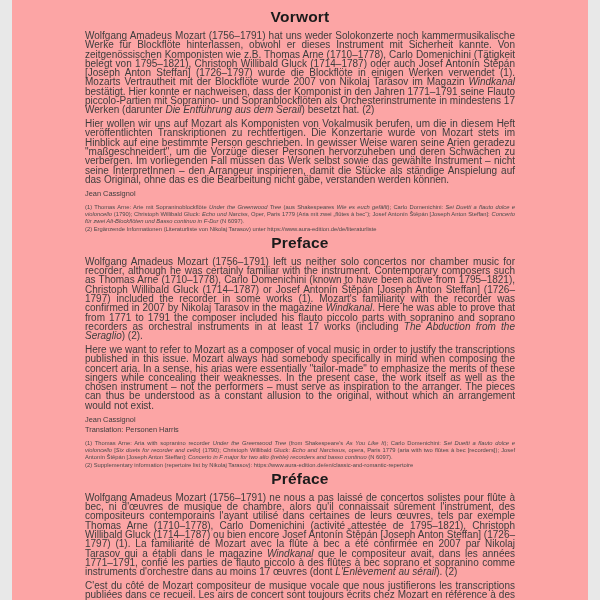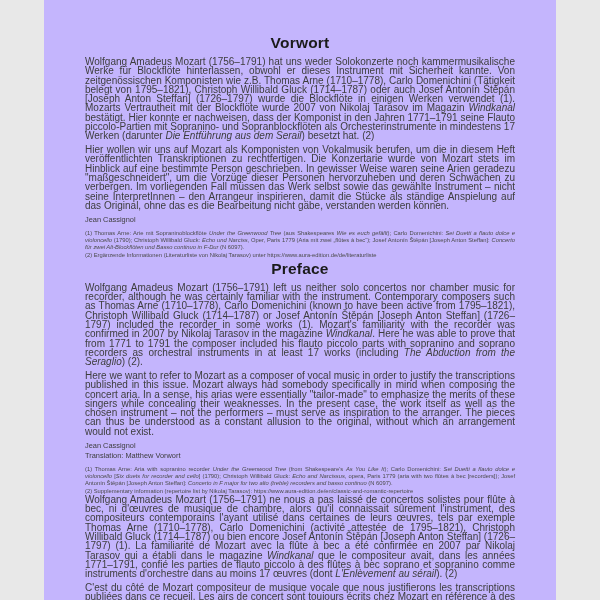--- a/index.html
+++ b/index.html
@@ -1,20 +1,20 @@
 <!DOCTYPE html>
 <html><head>
 <meta charset="utf-8">
 <style>
   html, body { margin: 0; padding: 0; background: #e8e8e8; }
   .page {
-    width: 512px; height: 600px;
-    background: #c4b5fd;
+    width: 576px; height: 600px;
+    background: #fca5a5;
     box-sizing: border-box;
-    padding-top: 34px;
+    padding-top: 8px;
     overflow: hidden;
     font-family: "Liberation Sans", sans-serif;
     color: #3d3d3d;
     margin: 0 auto;
   }
   .content { width: 430px; margin: 0 auto; }
   .section-title {
     font-size: 15.5px;
     font-weight: bold;
     color: #1b1b1b;
@@ -62,28 +62,29 @@
         <p class="footnote">(1) Thomas Arne: Arie mit Sopraninoblockflöte <span style="font-style: italic;">Under the Greenwood Tree</span> (aus Shakespeares <span style="font-style: italic;">Wie es euch gefällt</span>); Carlo Domenichini: <span style="font-style: italic;">Sei Duetti a flauto dolce e violoncello</span> (1790); Christoph Willibald Gluck: <span style="font-style: italic;">Echo und Narciss</span>, Oper, Paris 1779 (Aria mit zwei „flûtes à bec“); Josef Antonín Štěpán [Joseph Anton Steffan]: <span style="font-style: italic;">Concerto für zwei Alt-Blockflöten und Basso continuo in F-Dur</span> (N 6097).</p>
         <p class="footnote">(2) Ergänzende Informationen (Literaturliste von Nikolaj Tarasov) unter https://www.aura-edition.de/de/literaturliste</p>
       </div>
     </section>
 
     <section>
       <h1 class="section-title spaced">Preface</h1>
       <p class="body-para">Wolfgang Amadeus Mozart (1756–1791) left us neither solo concertos nor chamber music for recorder, although he was certainly familiar with the instrument. Contemporary composers such as Thomas Arne (1710–1778), Carlo Domenichini (known to have been active from 1795–1821), Christoph Willibald Gluck (1714–1787) or Josef Antonín Štěpán [Joseph Anton Steffan] (1726–1797) included the recorder in some works (1). Mozart's familiarity with the recorder was confirmed in 2007 by Nikolaj Tarasov in the magazine <span style="font-style: italic;">Windkanal</span>. Here he was able to prove that from 1771 to 1791 the composer included his flauto piccolo parts with sopranino and soprano recorders as orchestral instruments in at least 17 works (including <span style="font-style: italic;">The Abduction from the Seraglio</span>) (2).</p>
       <p class="body-para">Here we want to refer to Mozart as a composer of vocal music in order to justify the transcriptions published in this issue. Mozart always had somebody specifically in mind when composing the concert aria. In a sense, his arias were essentially "tailor-made" to emphasize the merits of these singers while concealing their weaknesses. In the present case, the work itself as well as the chosen instrument – not the performers – must serve as inspiration to the arranger. The pieces can thus be understood as a constant allusion to the original, without which an arrangement would not exist.</p>
       <div class="signature">Jean Cassignol</div>
-      <div class="signature">Translation: Matthew Vorwort</div>
+      <div class="signature">Translation: Personen Harris</div>
       <div class="footnotes">
         <p class="footnote">(1) Thomas Arne: Aria with sopranino recorder <span style="font-style: italic;">Under the Greenwood Tree</span> (from Shakespeare's <span style="font-style: italic;">As You Like It</span>); Carlo Domenichini: <span style="font-style: italic;">Sei Duetti a flauto dolce e violoncello</span> [<span style="font-style: italic;">Six duets for recorder and cello</span>] (1790); Christoph Willibald Gluck: <span style="font-style: italic;">Echo and Narcissus</span>, opera, Paris 1779 (aria with two flûtes à bec [recorders]); Josef Antonín Štěpán [Joseph Anton Steffan]: <span style="font-style: italic;">Concerto in F major for two alto (treble) recorders and basso continuo</span> (N 6097).</p>
         <p class="footnote">(2) Supplementary information (repertoire list by Nikolaj Tarasov): https://www.aura-edition.de/en/classic-and-romantic-repertoire</p>
       </div>
     </section>
 
     <section>
+      <h1 class="section-title spaced">Préface</h1>
       <p class="body-para">Wolfgang Amadeus Mozart (1756–1791) ne nous a pas laissé de concertos solistes pour flûte à bec, ni d'œuvres de musique de chambre, alors qu'il connaissait sûrement l'instrument, des compositeurs contemporains l'ayant utilisé dans certaines de leurs œuvres, tels par exemple Thomas Arne (1710–1778), Carlo Domenichini (activité attestée de 1795–1821), Christoph Willibald Gluck (1714–1787) ou bien encore Josef Antonín Štěpán [Joseph Anton Steffan] (1726–1797) (1). La familiarité de Mozart avec la flûte à bec a été confirmée en 2007 par Nikolaj Tarasov qui a établi dans le magazine <span style="font-style: italic;">Windkanal</span> que le compositeur avait, dans les années 1771–1791, confié les parties de flauto piccolo à des flûtes à bec soprano et sopranino comme instruments d'orchestre dans au moins 17 œuvres (dont <span style="font-style: italic;">L'Enlèvement au sérail</span>). (2)</p>
       <p class="body-para">C'est du côté de Mozart compositeur de musique vocale que nous justifierons les transcriptions publiées dans ce recueil. Les airs de concert sont toujours écrits chez Mozart en référence à des personnes bien précises, pour ainsi dire "sur mesure", afin d'en souligner les qualités tout en dissimulant leurs faiblesses. Dans le cas présent, ce ne sont pas les interprètes qui doivent inspirer le transcripteur, mais les œuvres elle-mêmes ainsi que l'instrument choisi, afin que les pièces puissent être comprises comme une référence permanente à leurs originaux sans lesquels les adaptations n'auraient pas lieu d'être.</p>
       <div class="signature">Jean Cassignol</div>
       <div class="footnotes">
         <p class="footnote">(1) Thomas Arne: Air avec flûte à bec sopranino <span style="font-style: italic;">Under the Greenwood Tree</span> (tiré de <span style="font-style: italic;">Comme il vous plaira</span> de Shakespeare); Carlo Domenichini: <span style="font-style: italic;">Sei Duetti a flauto dolce e violoncello</span> (1790); Christoph Willibald Gluck: <span style="font-style: italic;">Echo et Narcisse</span>, opéra, Paris 1779 (Air avec deux "Flûtes à bec"); Josef Antonín Štěpán [Joseph Anton Steffan]:  (N 6097).</p>
 
       </div>
     </section>
 
   </div>

